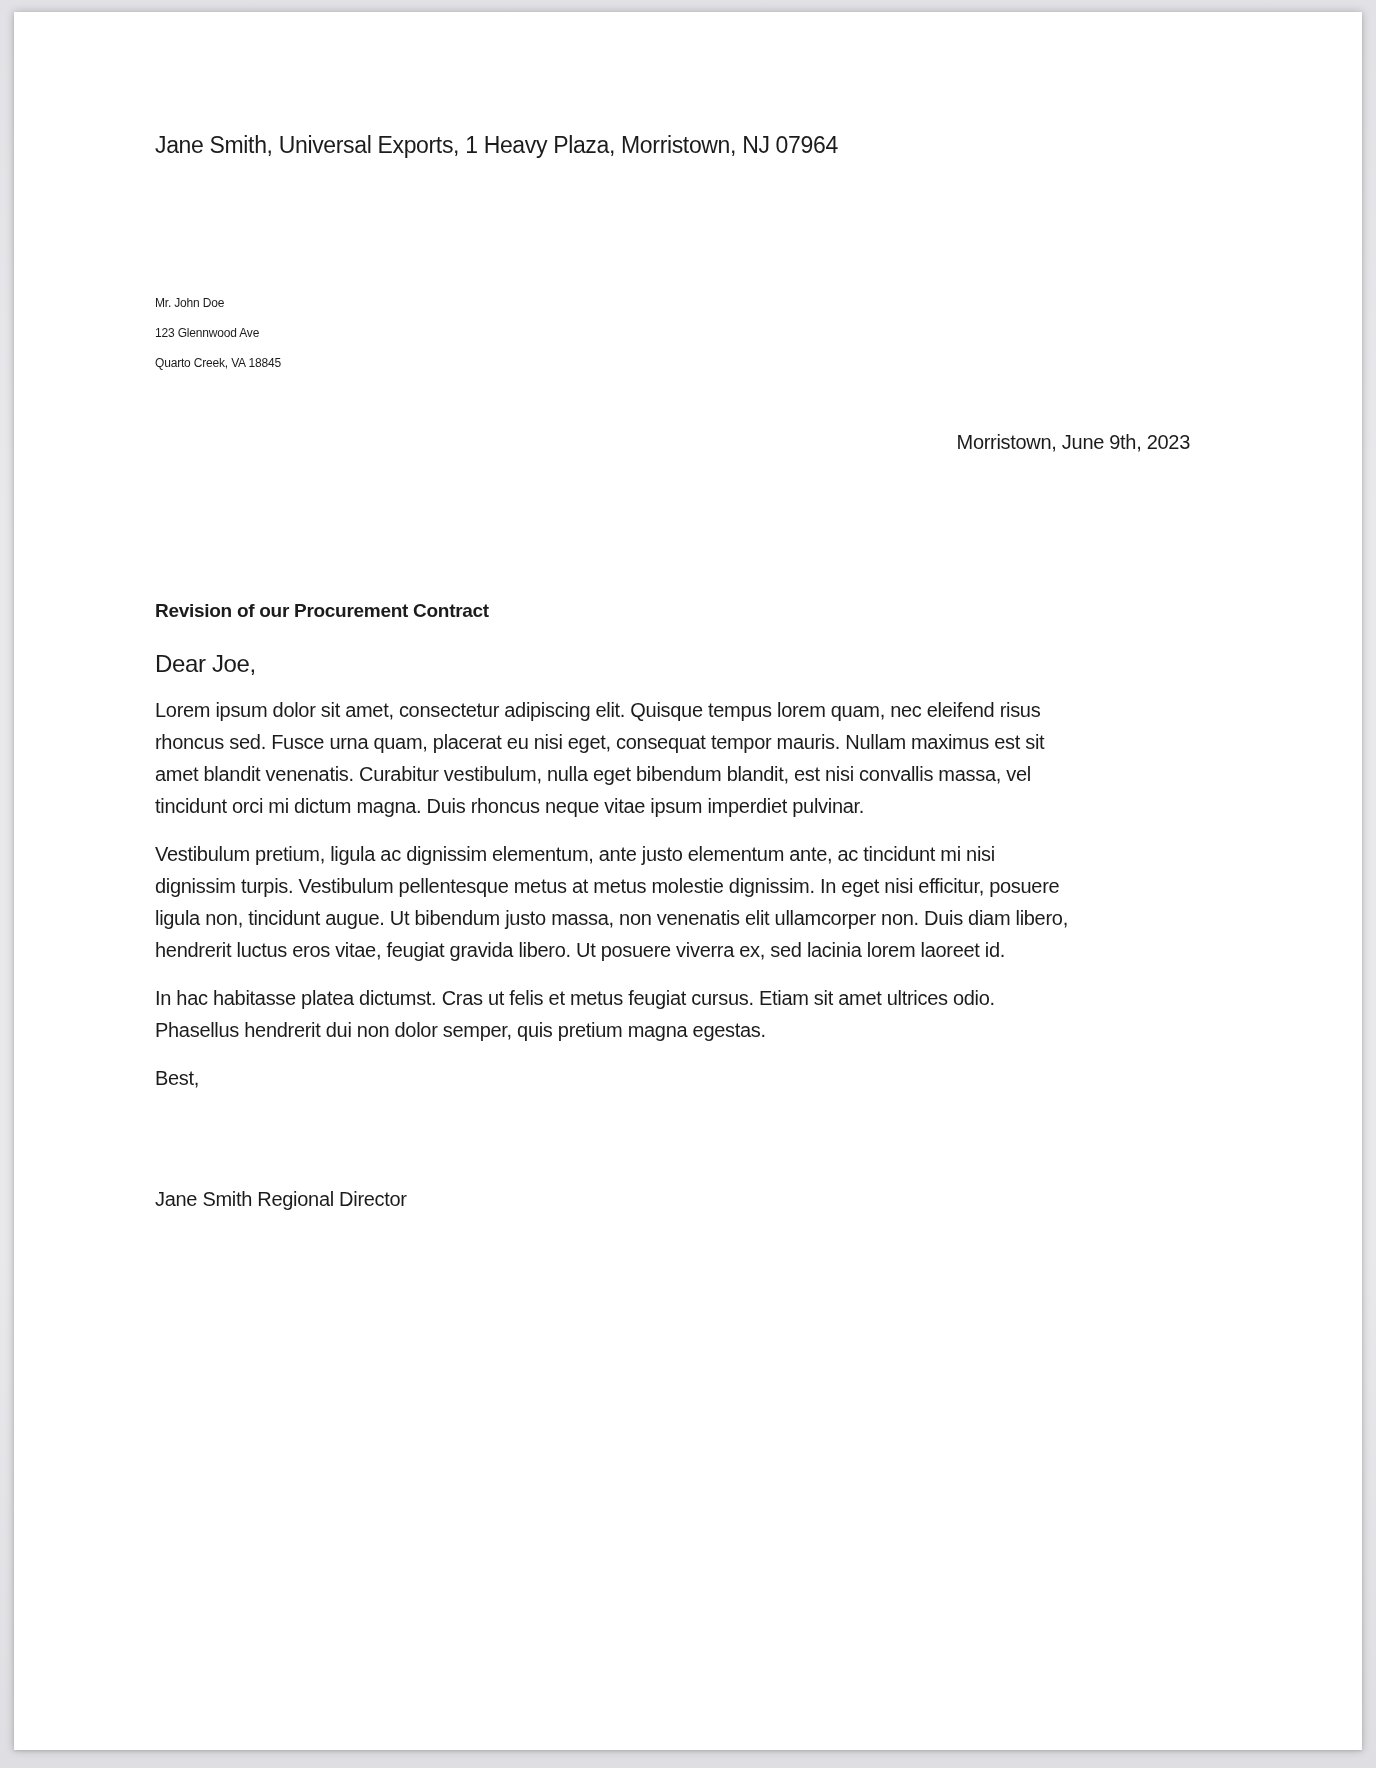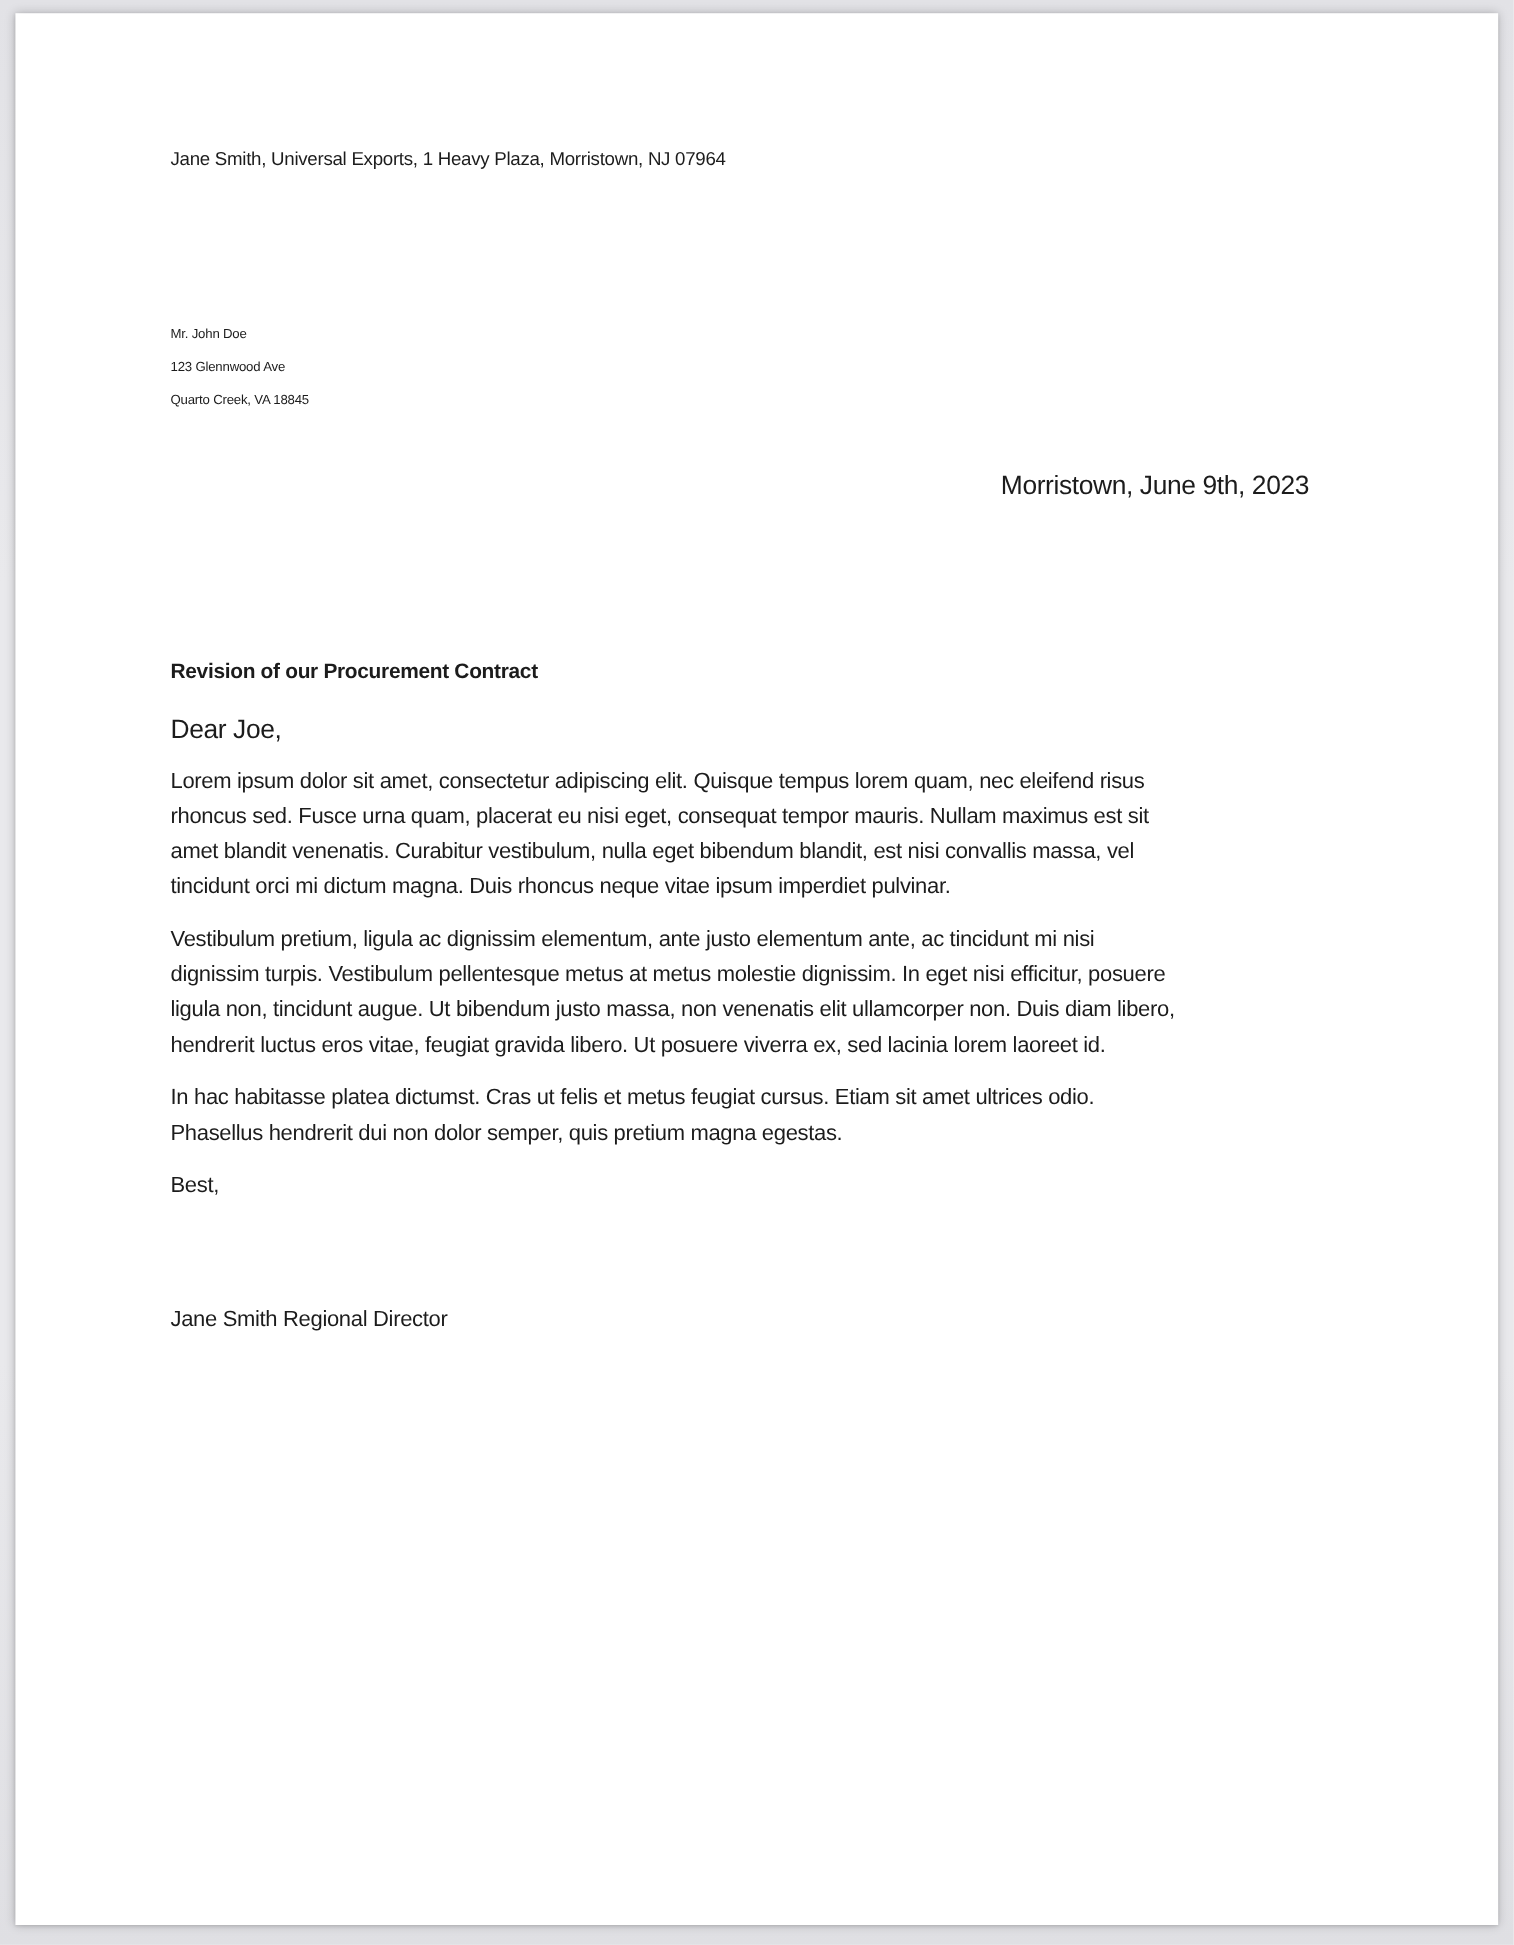--- a/index.html
+++ b/index.html
@@ -20,36 +20,36 @@
     height: 1738px;
     margin-left: 14px;
     box-sizing: border-box;
     background: #ffffff;
     box-shadow: 0 0 9px rgba(0,0,0,0.22), 0 1px 3px rgba(0,0,0,0.12);
     padding: 121px 0 0 141px;
     color: #1c1c1c;
   }
   .spacer-top { height: 12px; }
   .sender-line {
-    font-size: 17px;
+    font-size: 23px;
     line-height: 24px;
     letter-spacing: -0.015em;
     color: #1c1c1c;
   }
   .recipient-block {
     margin-top: 131px;
     font-size: 12px;
     line-height: 30px;
     letter-spacing: -0.015em;
   }
   .date-row {
     margin-top: 49px;
     width: 1035px;
     text-align: right;
-    font-size: 24px;
+    font-size: 20px;
     line-height: 30px;
     letter-spacing: -0.015em;
   }
   .subject-line {
     margin-top: 138px;
     font-size: 19px;
     font-weight: bold;
     line-height: 32px;
     letter-spacing: -0.015em;
     width: 920px;

